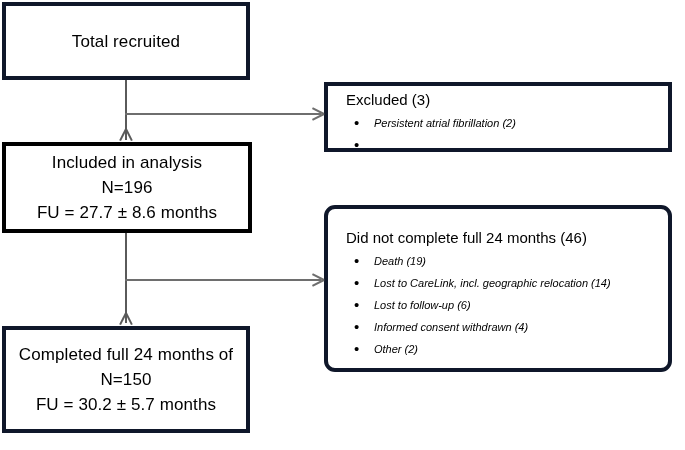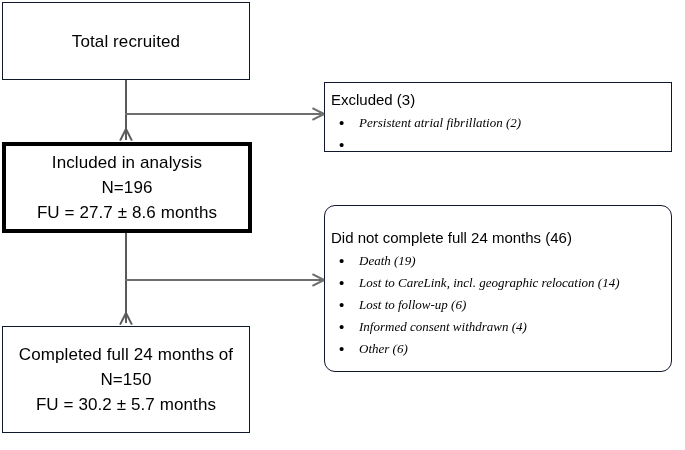--- a/index.html
+++ b/index.html
@@ -18,21 +18,21 @@
     height: 450px;
     background: #ffffff;
     overflow: hidden;
   }
 
   
   .box {
     position: absolute;
     box-sizing: border-box;
     background: #ffffff;
-    border: 1px solid #0f172a;
+    border: 4px solid #0f172a;
   }
   .box.thick {
     border: 4px solid #000000;
   }
 
   .box-center {
     display: flex;
     flex-direction: column;
     align-items: center;
     justify-content: center;
@@ -40,21 +40,21 @@
   }
   .box-center .line {
     font-size: 17px;
     line-height: 25px;
     white-space: nowrap;
     letter-spacing: 0.1px;
   }
 
   
   .box-list {
-    padding: 10px 0 0 6px;
+    padding: 10px 0 0 18px;
     display: flex;
     flex-direction: column;
     justify-content: center;
   }
   .list-title {
     font-size: 15px;
     line-height: 22px;
     white-space: nowrap;
     margin-bottom: 1px;
   }
@@ -66,25 +66,24 @@
   .bullet-dot {
     flex: 0 0 auto;
     width: 28px;
     font-size: 15px;
     line-height: 22px;
     text-align: left;
     padding-left: 8px;
     box-sizing: border-box;
   }
   .bullet-text {
-    font-size: 13px;
+    font-size: 11px;
     line-height: 22px;
     font-style: italic;
     white-space: nowrap;
-    font-family: Liberation Serif, serif;
   }
 
   
   .vline {
     position: absolute;
     width: 2px;
     background: #5a5a5a;
   }
   .hline {
     position: absolute;
@@ -194,21 +193,21 @@
       <span class="bullet-text">Lost to follow-up (6)</span>
     </div>
 
     <div class="bullet-row">
       <span class="bullet-dot">•</span>
       <span class="bullet-text">Informed consent withdrawn (4)</span>
     </div>
 
     <div class="bullet-row">
       <span class="bullet-dot">•</span>
-      <span class="bullet-text">Other (6)</span>
+      <span class="bullet-text">Other (2)</span>
     </div>
   </div>
 
   <div class="vline" style="left:125px; top:80px; height:60px;"></div>
   <div class="arrow-down" style="left:119px; top:129px;"></div>
 
   <div class="hline" style="left:125px; top:113px; width:196px;"></div>
   <div class="arrow-right" style="left:311px; top:107px;"></div>
 
   <div class="vline" style="left:125px; top:233px; height:90px;"></div>

